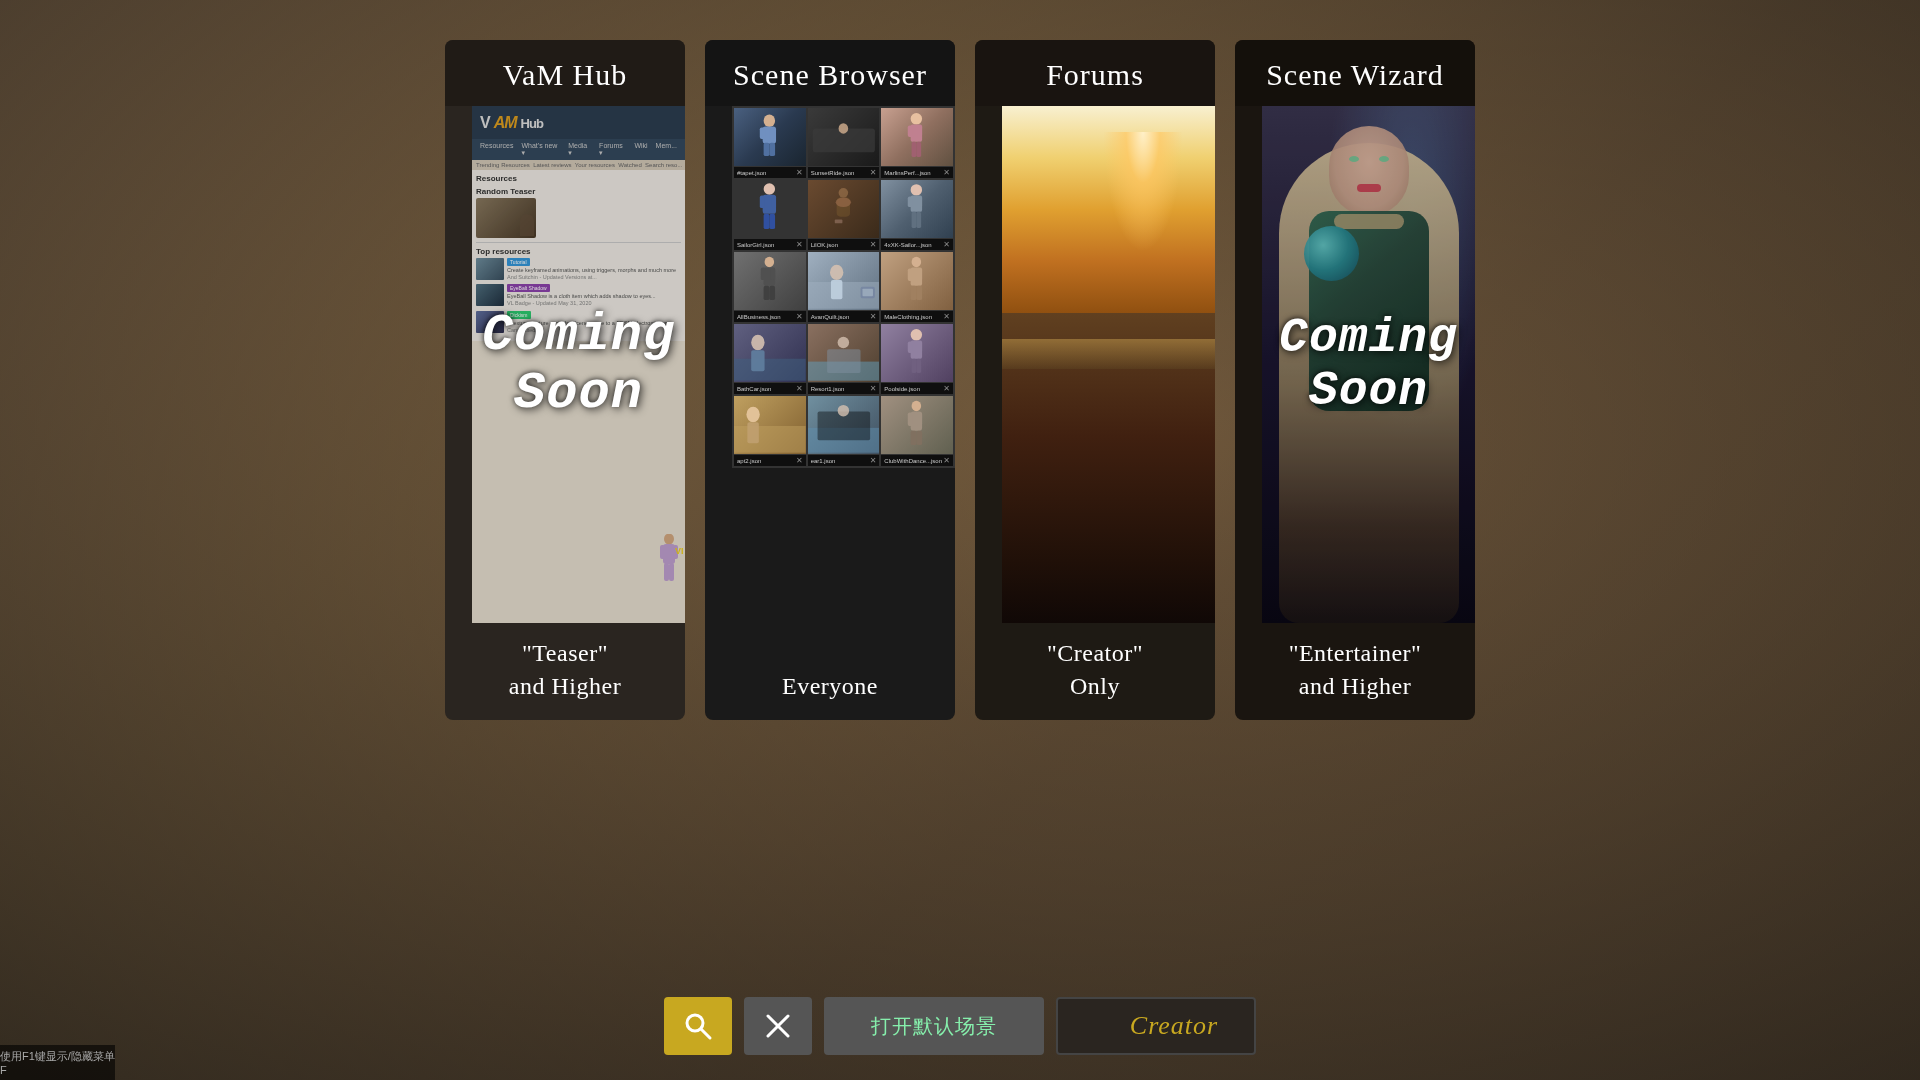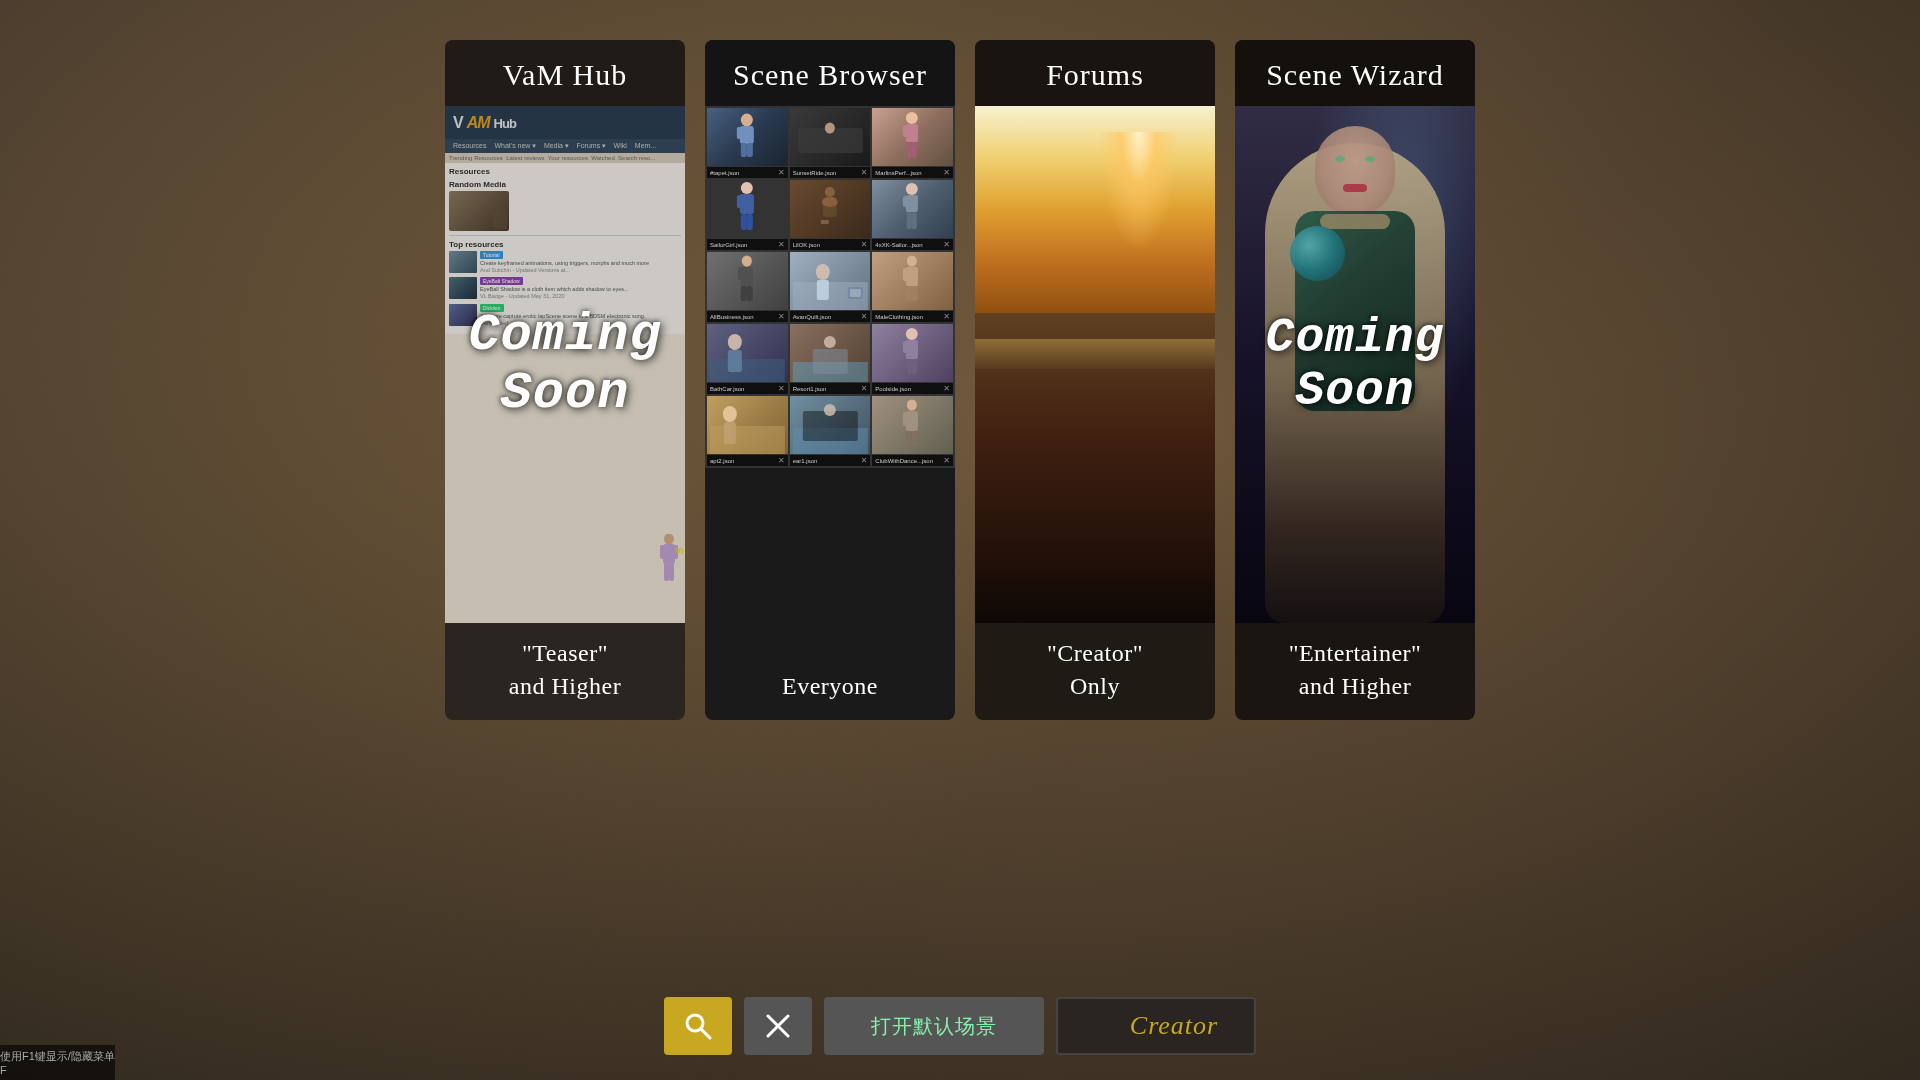--- a/index.html
+++ b/index.html
@@ -56,20 +56,21 @@
       letter-spacing: 1px;
       font-family: 'Georgia', serif;
       z-index: 2;
       position: relative;
     }
 
     .card-image-area {
       flex: 1;
       position: relative;
       overflow: hidden;
+      margin-left: 27px;
     }
 
     .card-footer {
       color: #fff;
       font-size: 24px;
       text-align: center;
       padding: 14px 10px 18px 10px;
       font-family: 'Georgia', serif;
       letter-spacing: 0.5px;
       line-height: 1.35;
@@ -450,21 +451,21 @@
             <span>Resources</span>
               <span>What's new ▾</span>
               <span>Media ▾</span>
               <span>Forums ▾</span>
               <span>Wiki</span>
               <span>Mem...</span>
           </div>
           <div style="background:#d4c9b8; padding:2px 4px; font-size:6px; color:#666; font-family:Arial,sans-serif; white-space:nowrap; overflow:hidden;">Trending Resources&nbsp;&nbsp;Latest reviews&nbsp;&nbsp;Your resources&nbsp;&nbsp;Watched&nbsp;&nbsp;Search reso...</div>
           <div class="vam-hub-content">
             <div class="vam-hub-section-title">Resources</div>
-            <div class="vam-random-media">Random Media</div>
+            <div class="vam-random-media">Random Teaser</div>
             <div style="display:flex; gap:3px; margin-bottom:4px;">
               <div class="vam-media-thumb" style="background:linear-gradient(135deg,#8a7a60 0%,#4a3a28 100%);">
                 <div style="position:absolute;bottom:2px;right:2px;width:14px;height:22px;background:rgba(100,80,60,0.7);border-radius:7px 7px 0 0;"></div>
               </div>
             </div>
             <div style="border-top:1px solid #ccc; margin:3px 0;"></div>
             <div class="vam-resources">Top resources</div>
 
             <div class="vam-resource-item">
               <div class="vam-resource-thumb" style="background:linear-gradient(135deg,#7090a0 0%,#3a5060 100%);"></div>

